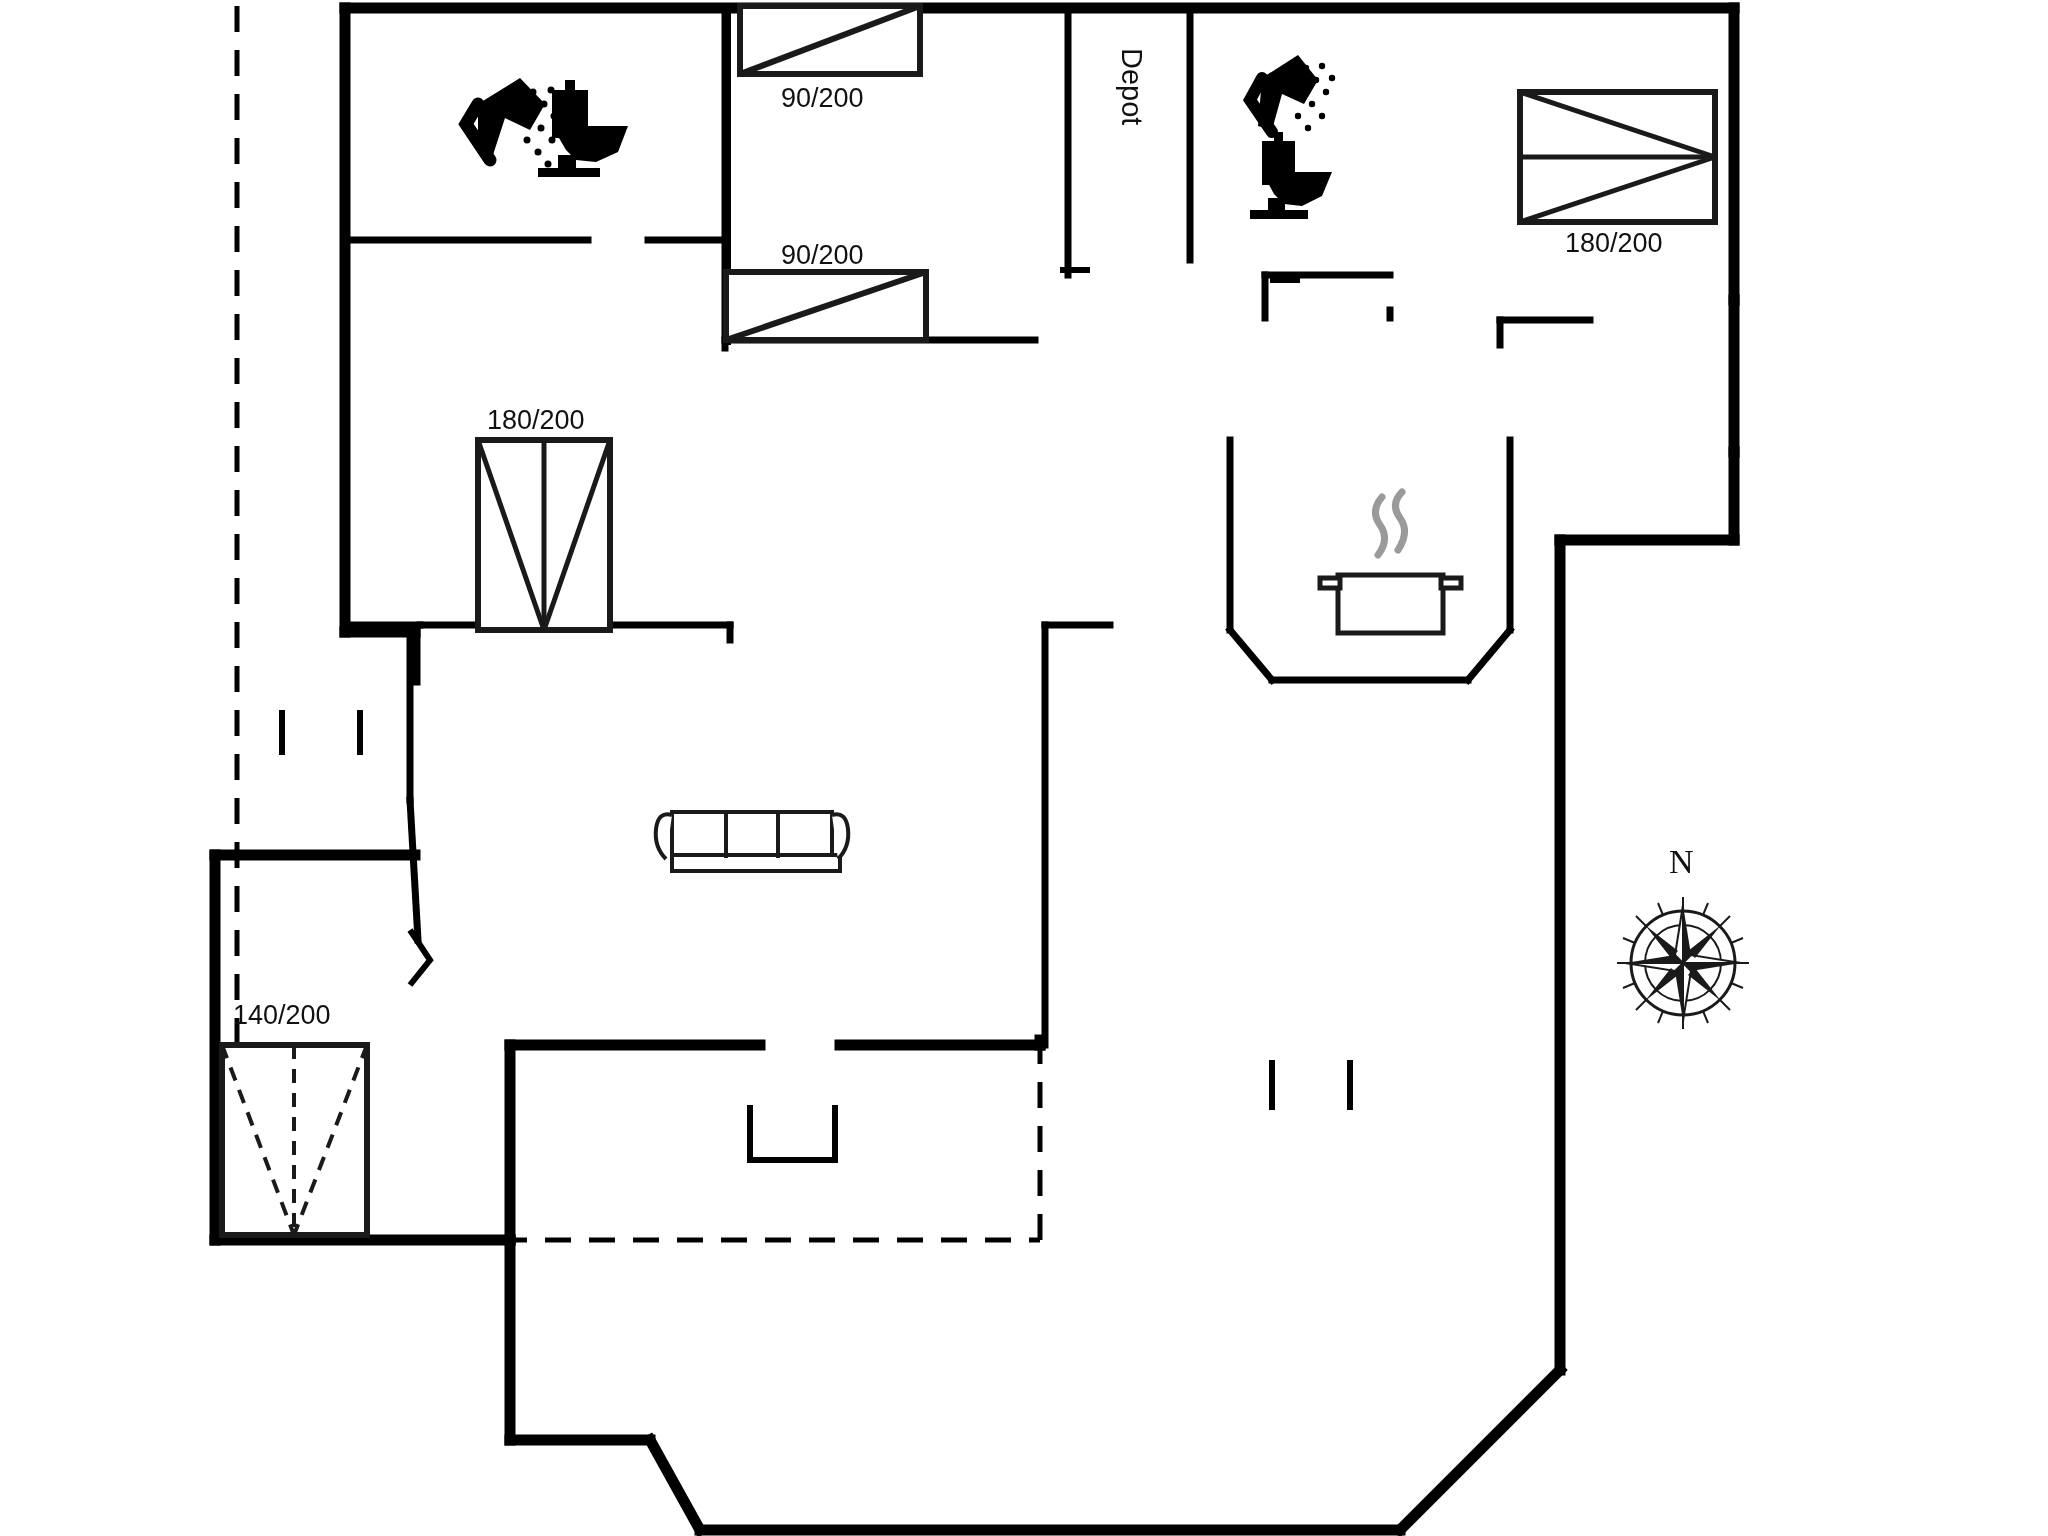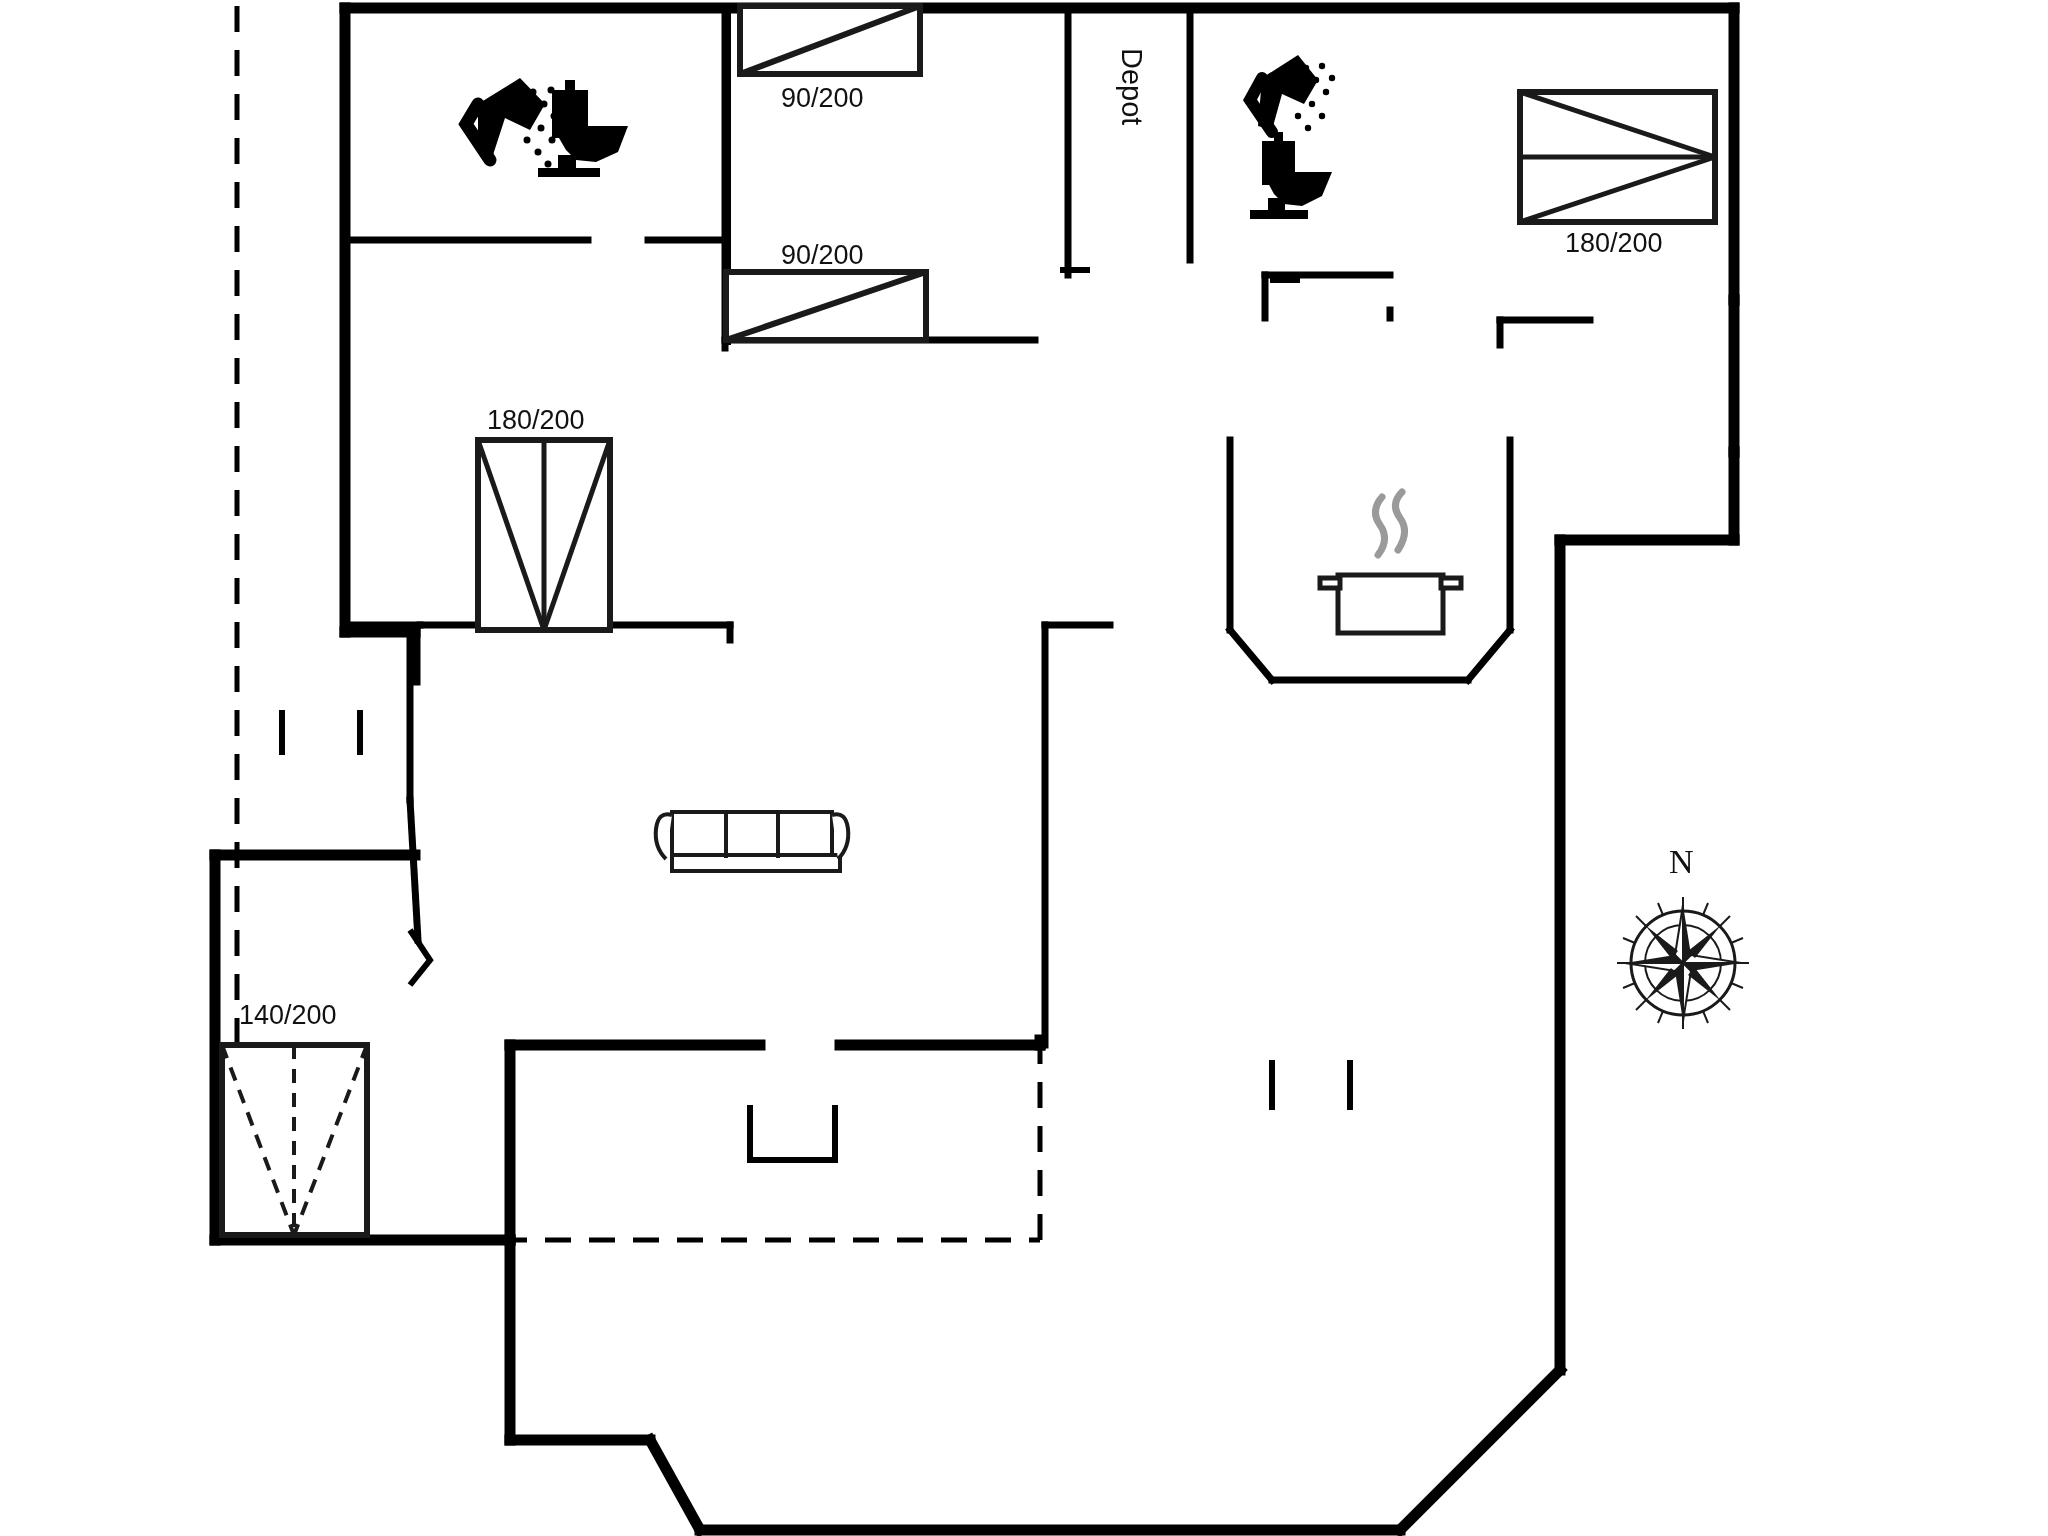--- a/index.html
+++ b/index.html
@@ -257,19 +257,19 @@
   </svg>
 
   <div class="dimlabel" style="left:781px; top:83px;">90/200</div>
 
   <div class="dimlabel" style="left:781px; top:240px;">90/200</div>
 
   <div class="dimlabel" style="left:487px; top:405px;">180/200</div>
 
   <div class="dimlabel" style="left:1565px; top:228px;">180/200</div>
 
-  <div class="dimlabel" style="left:239px; top:1000px;">140/200</div>
+  <div class="dimlabel" style="left:233px; top:1000px;">140/200</div>
 
   <div class="vlabel" style="left:1148px; top:48px;">Depot</div>
 
   <div class="compass-n" style="left:1669px; top:843px;">N</div>
 
 </div>
 
 </body></html>

